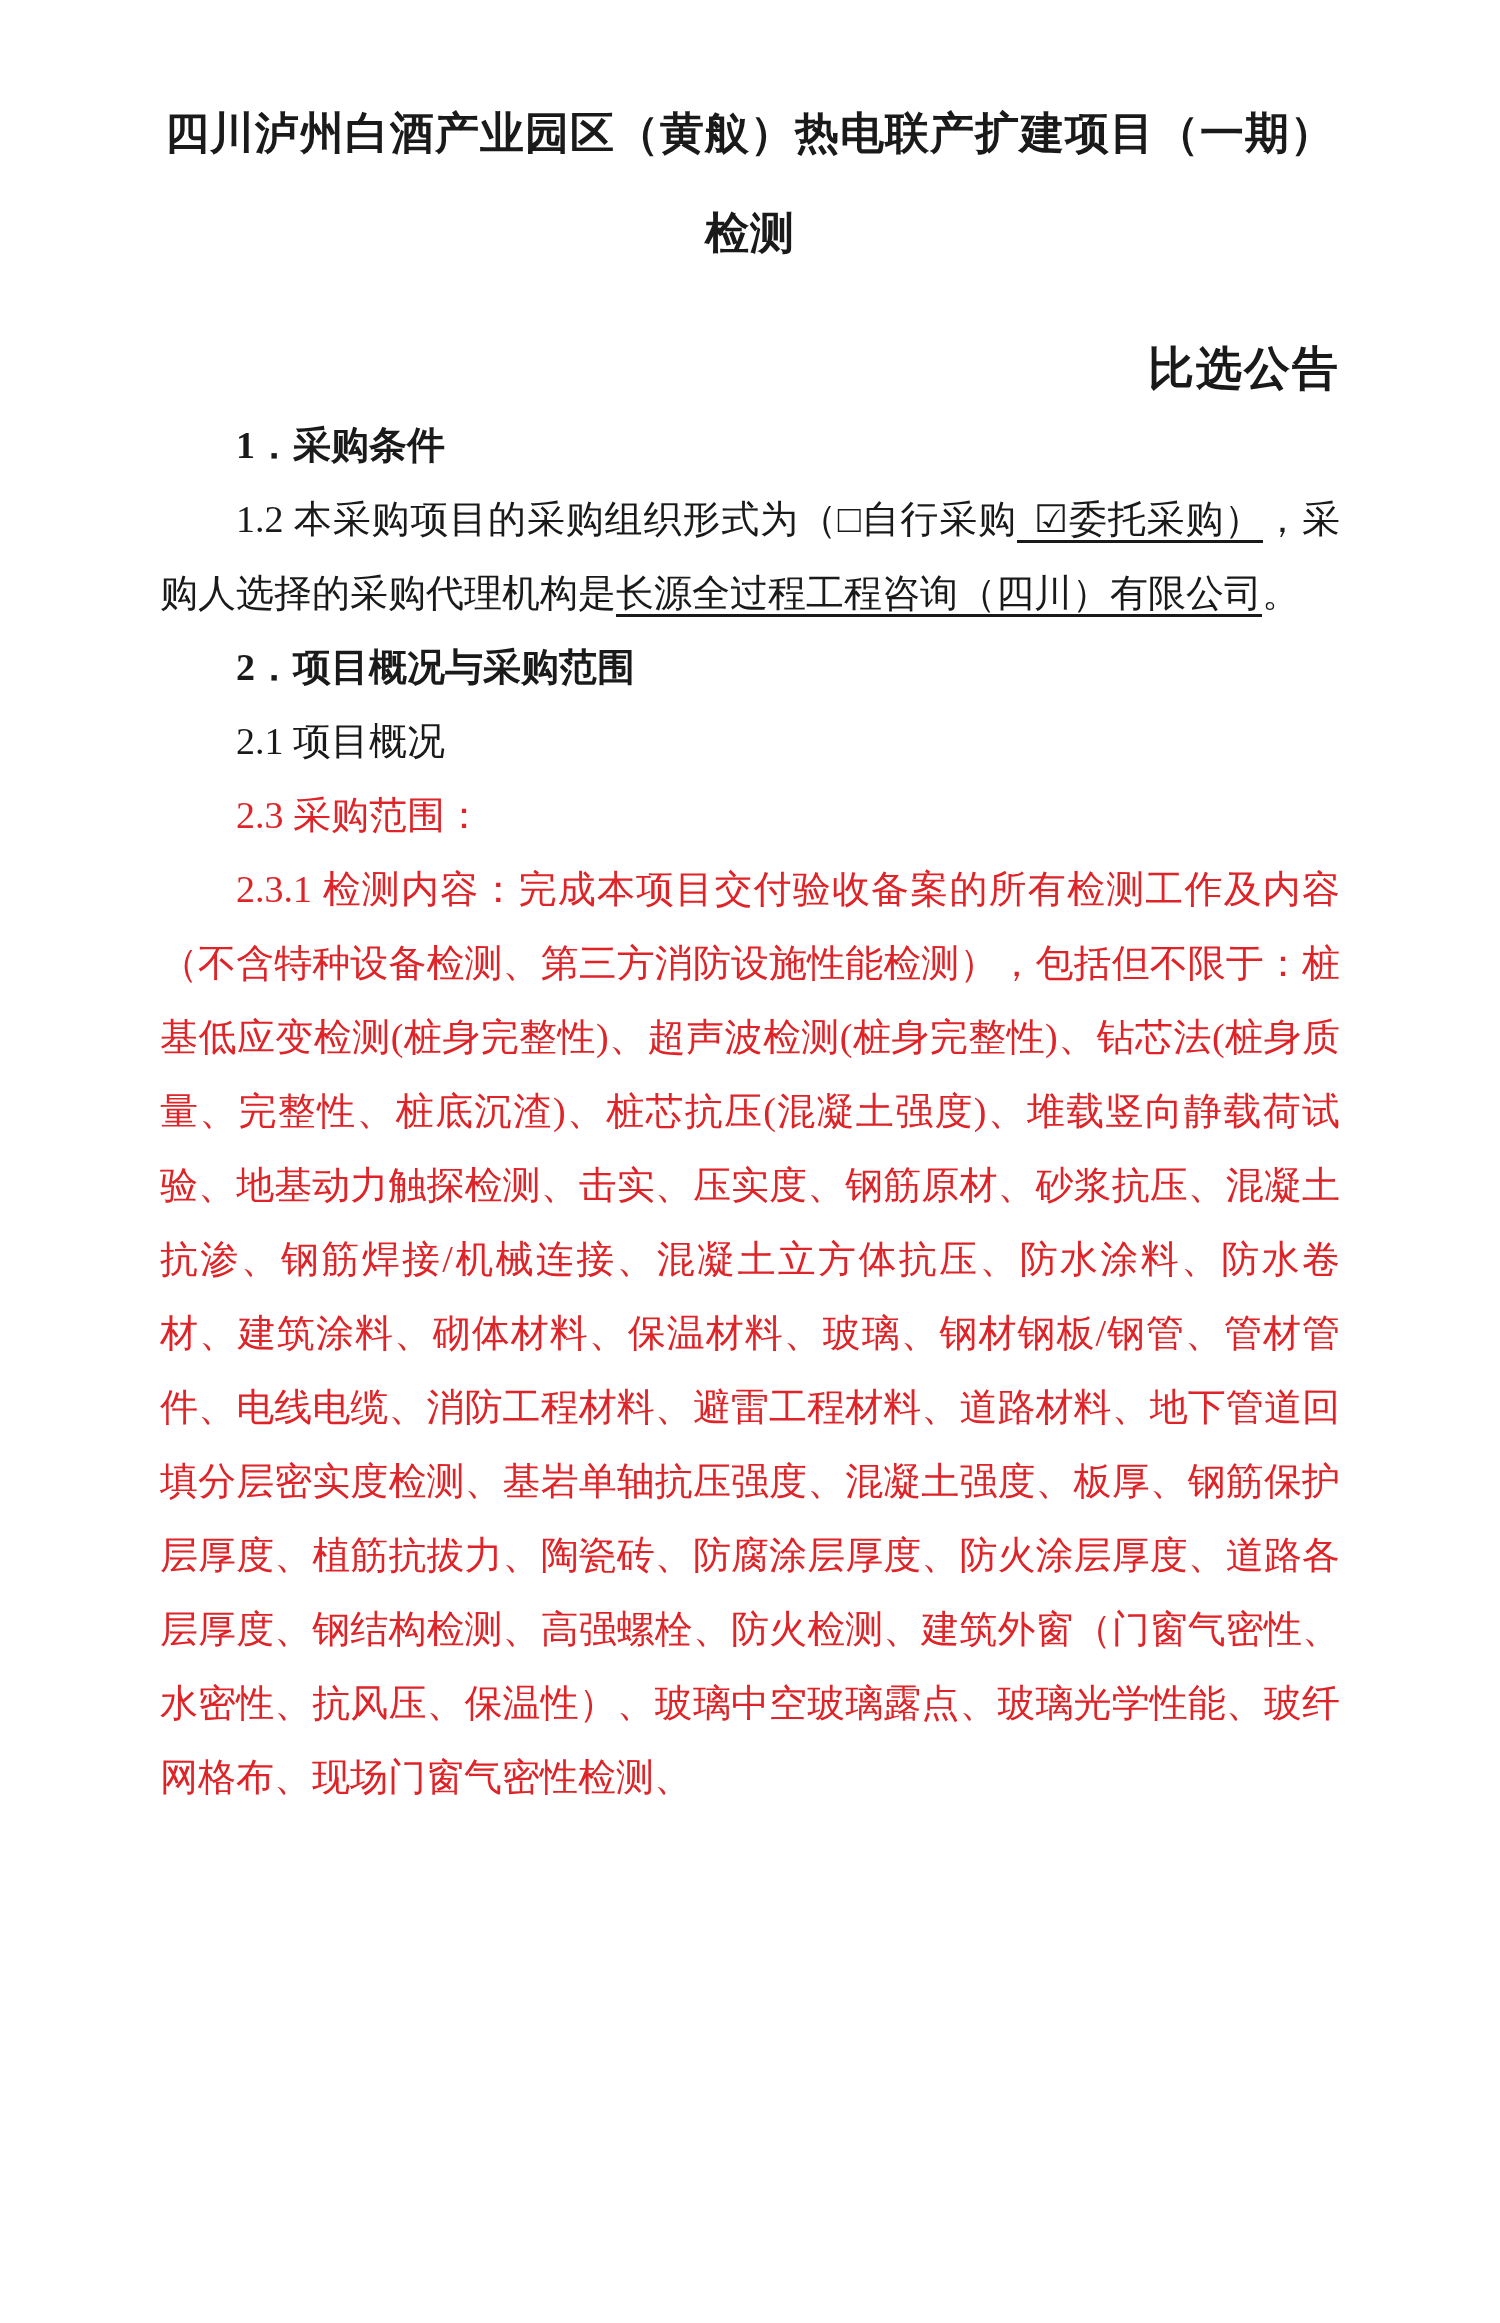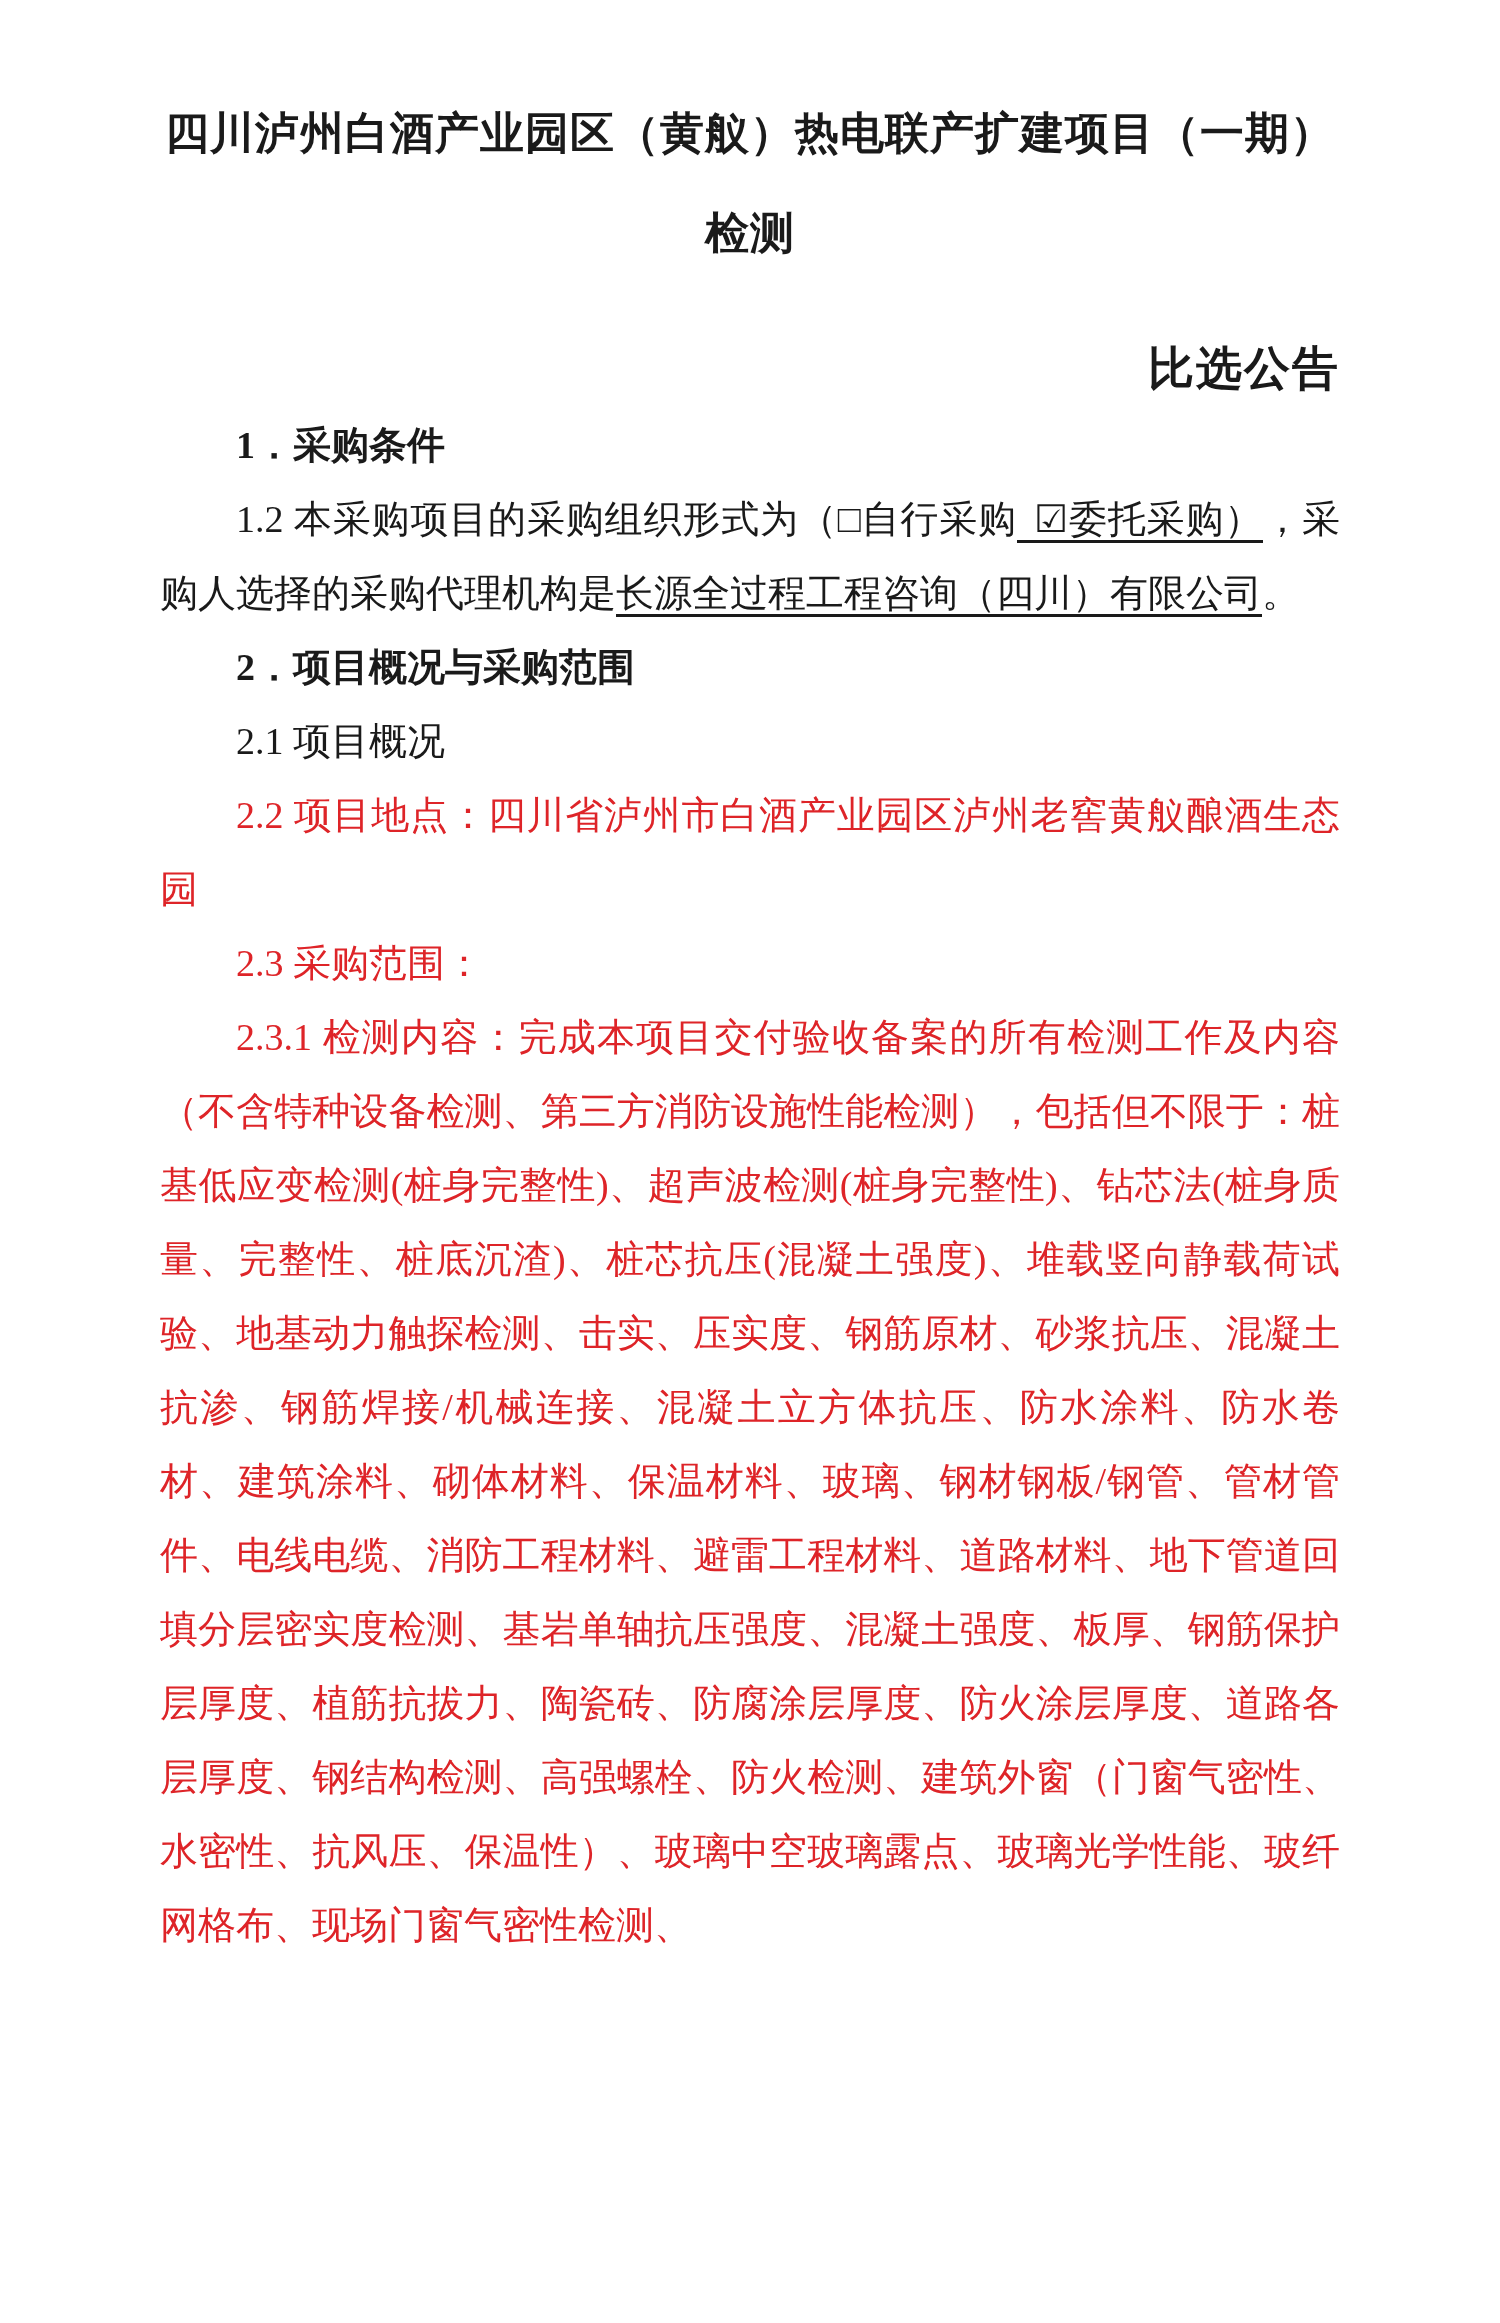--- a/index.html
+++ b/index.html
@@ -66,19 +66,18 @@
   <p class="line indent bold mt">1．采购条件</p>
 
 
   <p class="line indent"><span>1.2 本采购项目的采购组织形式为（□自行采购</span><span class="ul padl">☑委托采购）</span><span>，采购人选择的采购代理机构是</span><span class="ul">长源全过程工程咨询（四川）有限公司</span><span>。</span></p>
 
   <p class="line indent bold">2．项目概况与采购范围</p>
 
   <p class="line indent">2.1 项目概况</p>
 
 
-  <p class="line indent red">2.2 项目地点：四川省泸州市白酒产业园区泸州老窖黄舣酿酒生态园</p>
 
   <p class="line indent red">2.3 采购范围：</p>
 
   <p class="line indent red">2.3.1 检测内容：完成本项目交付验收备案的所有检测工作及内容（不含特种设备检测、第三方消防设施性能检测），包括但不限于：桩基低应变检测(桩身完整性)、超声波检测(桩身完整性)、钻芯法(桩身质量、完整性、桩底沉渣)、桩芯抗压(混凝土强度)、堆载竖向静载荷试验、地基动力触探检测、击实、压实度、钢筋原材、砂浆抗压、混凝土抗渗、钢筋焊接/机械连接、混凝土立方体抗压、防水涂料、防水卷材、建筑涂料、砌体材料、保温材料、玻璃、钢材钢板/钢管、管材管件、电线电缆、消防工程材料、避雷工程材料、道路材料、地下管道回填分层密实度检测、基岩单轴抗压强度、混凝土强度、板厚、钢筋保护层厚度、植筋抗拔力、陶瓷砖、防腐涂层厚度、防火涂层厚度、道路各层厚度、钢结构检测、高强螺栓、防火检测、建筑外窗（门窗气密性、水密性、抗风压、保温性）、玻璃中空玻璃露点、玻璃光学性能、玻纤网格布、现场门窗气密性检测、</p>
 
 </div>
 
 </body></html>

